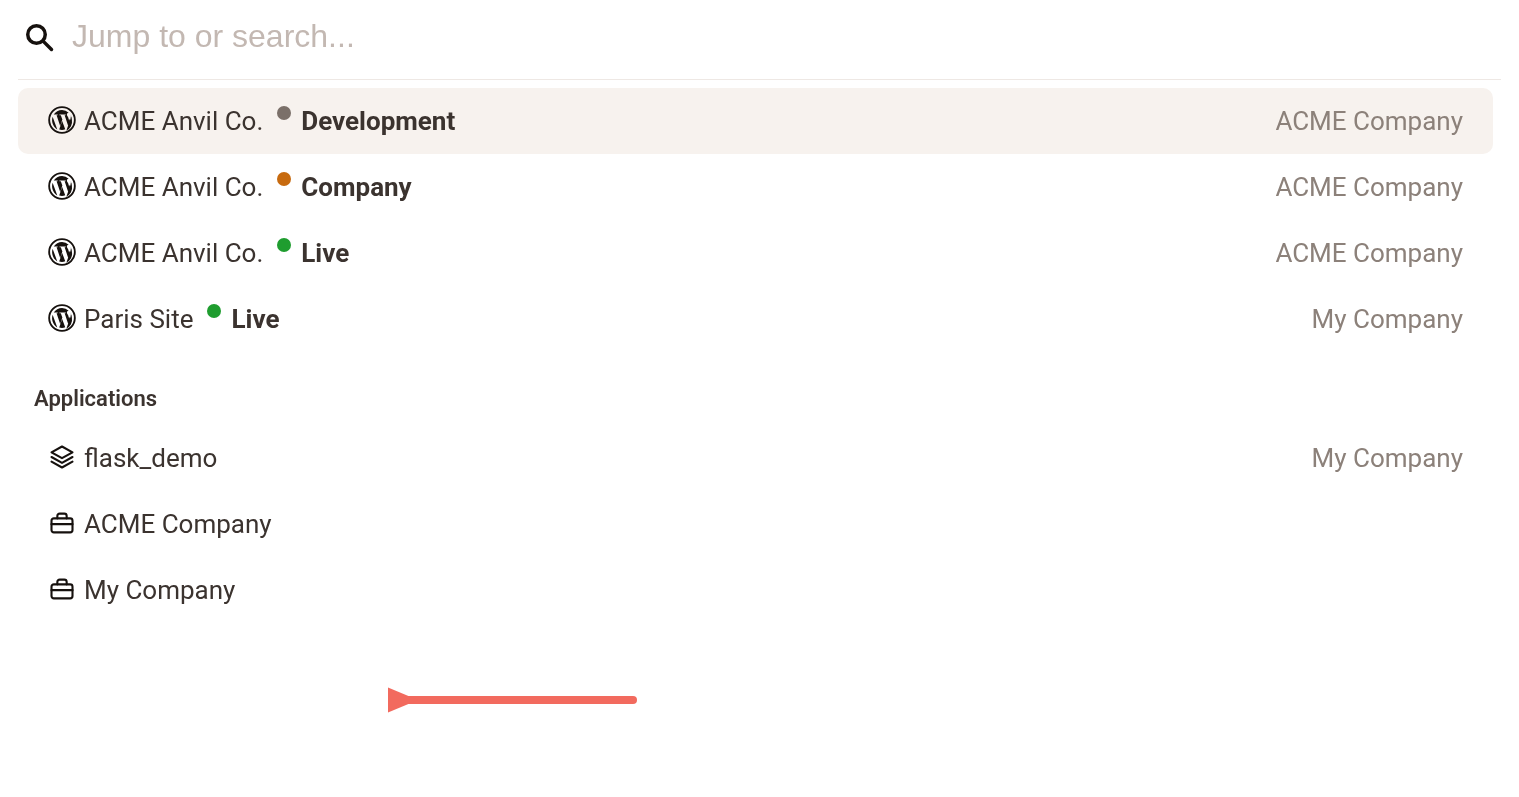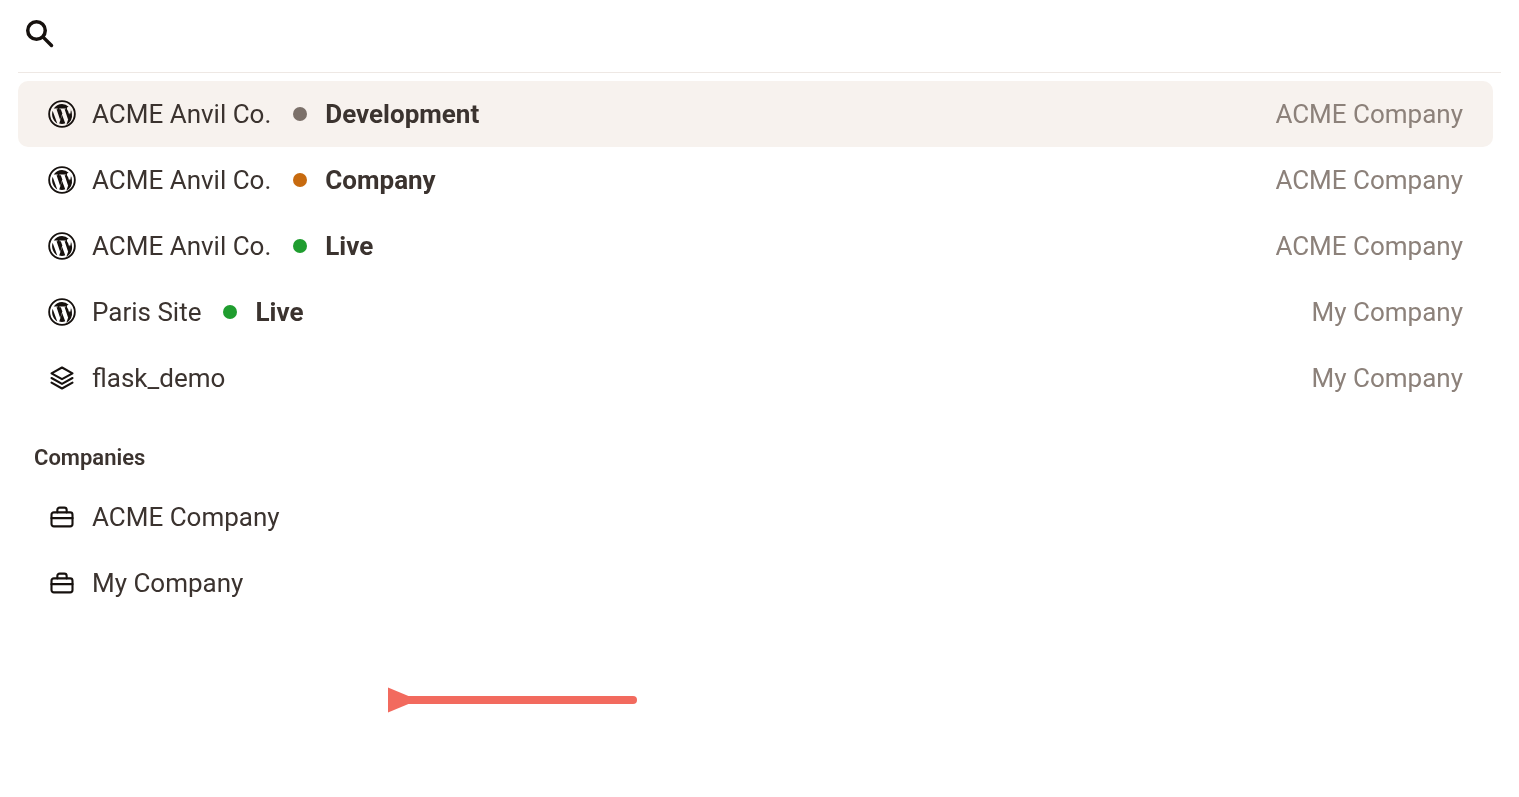--- a/index.html
+++ b/index.html
@@ -49,25 +49,25 @@
     }
     .scroll-area::-webkit-scrollbar-track {
       background: transparent;
     }
     .scroll-area::-webkit-scrollbar-thumb {
       background: #c9c2bd;
       border-radius: 7px;
     }
     .list-item {
       display: flex;
-      align-items: center;
+      align-items: flex-start;
       padding: 18px 30px;
       border-radius: 10px;
       cursor: pointer;
-      gap: 16px;
+      gap: 8px;
     }
     .list-item.selected {
       background: #f7f2ee;
     }
     .item-icon {
       width: 28px;
       height: 28px;
       flex-shrink: 0;
       display: flex;
       align-items: center;
@@ -115,20 +115,21 @@
 </head>
 <body>
 
 <div class="search-bar">
   <span class="search-icon">
     <svg viewBox="0 0 24 24" width="30" height="30" fill="none" stroke="#16110e" stroke-width="2.8" stroke-linecap="round">
       <circle cx="10" cy="10" r="7"></circle>
       <line x1="15.5" y1="15.5" x2="22" y2="22"></line>
     </svg>
   </span>
+  <input class="search-input" type="text" placeholder="Jump to or search..." style="">
 </div>
 
 <div class="divider"></div>
 
 <div class="scroll-area">
 
   <div id="sites-container">
       <div class="list-item selected">
         <span class="item-icon">
           <svg viewBox="0 0 24 24" width="28" height="28">
@@ -176,36 +177,36 @@
           </svg>
         </span>
         <span class="item-name">Paris Site</span>
         <span class="env-dot" style="background:#1f9d2f"></span>
         <span class="env-label">Live</span>
         <span class="spacer"></span>
         <span class="company-label">My Company</span>
       </div>
     </div>
 
+  <div class="section-header">Applications</div>
   <div id="apps-container">
       <div class="list-item">
         <span class="item-icon">
           <svg viewBox="0 0 24 24" width="28" height="28" fill="none" stroke="#16110e" stroke-width="1.8" stroke-linejoin="round" stroke-linecap="round">
             <polygon points="12 3 21 8 12 13 3 8 12 3"></polygon>
             <polyline points="3 12 12 17 21 12"></polyline>
             <polyline points="3 16 12 21 21 16"></polyline>
           </svg>
         </span>
         <span class="item-name">flask_demo</span>
         <span class="spacer"></span>
         <span class="company-label">My Company</span>
       </div>
     </div>
 
-  <div class="section-header">Companies</div>
   <div id="companies-container">
       <div class="list-item">
         <span class="item-icon">
           <svg viewBox="0 0 24 24" width="28" height="28" fill="none" stroke="#16110e" stroke-width="1.8" stroke-linejoin="round" stroke-linecap="round">
             <rect x="3" y="8" width="18" height="12" rx="2"></rect>
             <path d="M8 8V6a2 2 0 012-2h4a2 2 0 012 2v2"></path>
             <line x1="3" y1="13" x2="21" y2="13"></line>
           </svg>
         </span>
         <span class="item-name">ACME Company</span>

